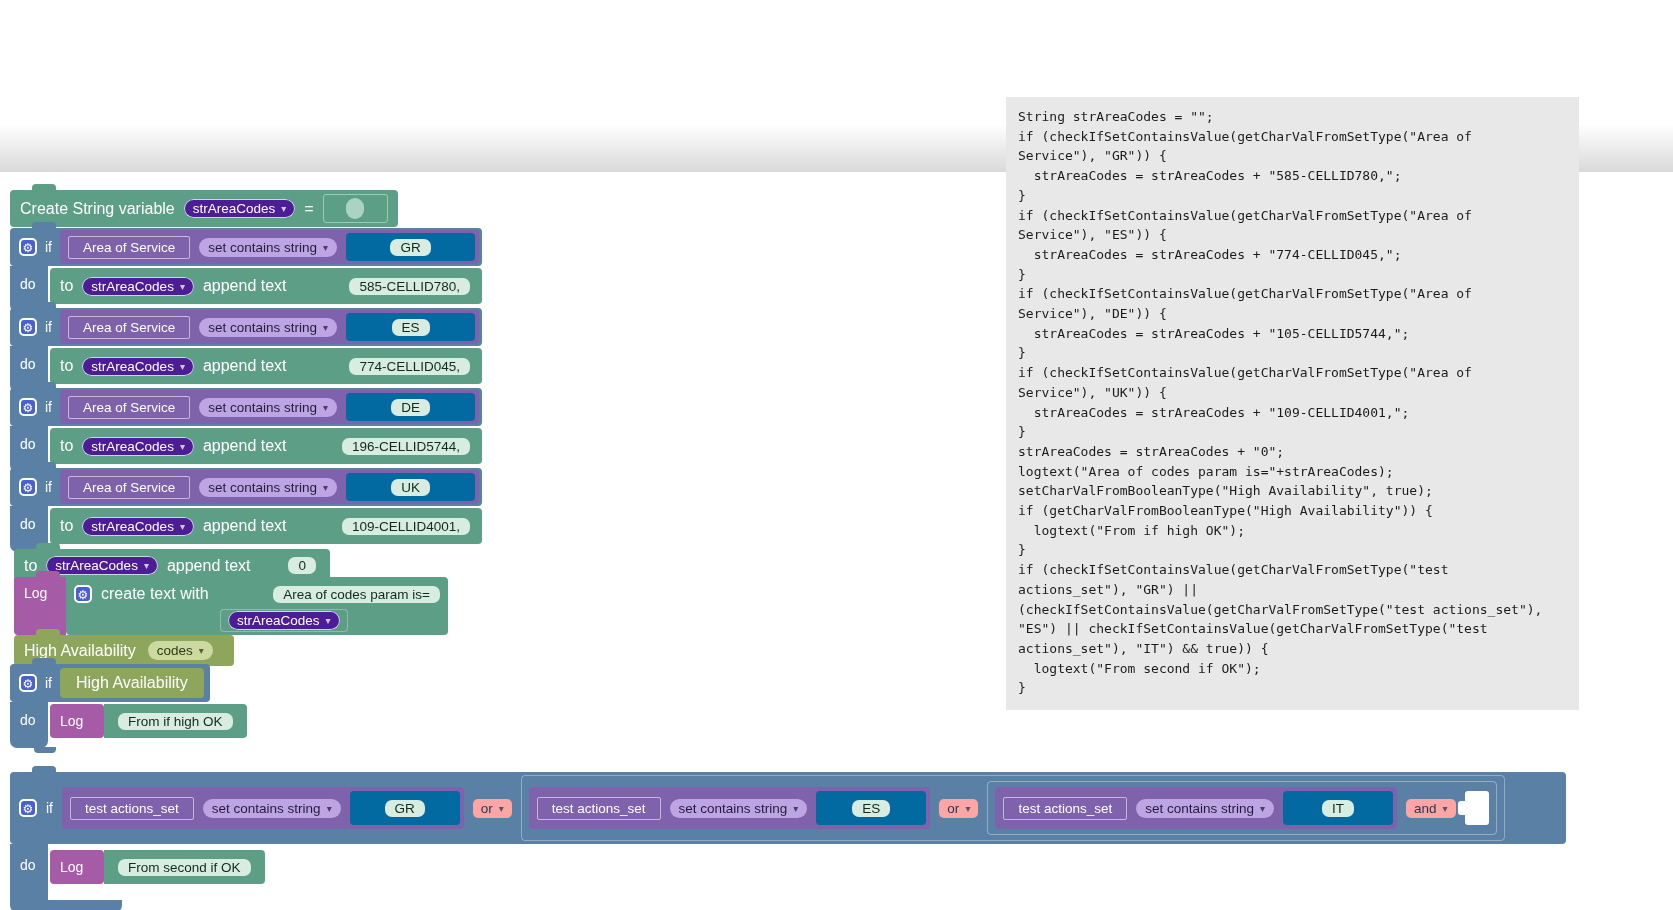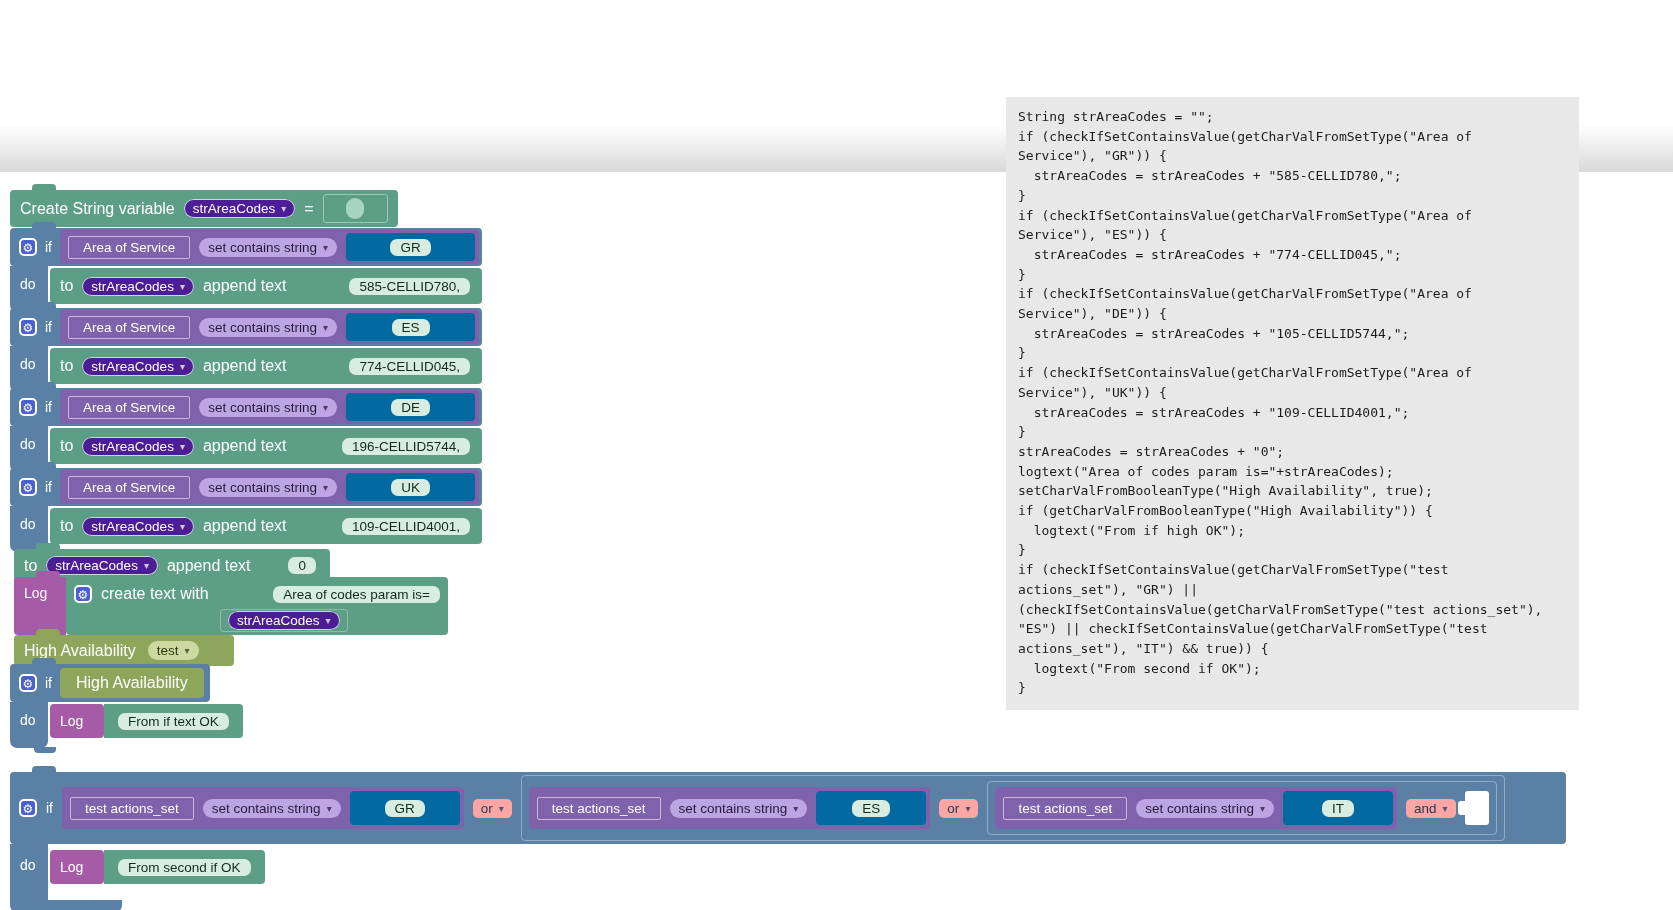--- a/index.html
+++ b/index.html
@@ -282,39 +282,39 @@
         <span class="ct-arg2">
           <span class="dd dd-green">strAreaCodes</span>
         </span>
       </div>
     </div>
   </div>
 
   <div class="high-block">
     <span class="nub nub-olive"></span>
     <span class="btxt">High Availability</span>
-    <span class="dd dd-olive">test</span>
+    <span class="dd dd-olive">codes</span>
   </div>
 
   <div class="ifhigh">
     <div class="cond-row" style="width:200px">
       <span class="nub nub-blue"></span>
       <span class="gear">⚙</span>
       <span class="kw">if</span>
       <span class="cond-olive">
         <span class="btxt">High Availability</span>
       </span>
     </div>
     <div class="do-row">
       <div class="spine"><span class="kw">do</span></div>
       <div class="log-small">
           <span class="kw">Log</span>
         </div>
       <div class="msg-green">
-          <span class="pill">From if text OK</span>
+          <span class="pill">From if high OK</span>
         </div>
     </div>
   </div>
 
   <div class="bigif">
     <div class="bigcond">
       <span class="nub nub-blue"></span>
       <span class="gear">⚙</span>
       <span class="kw">if</span>
       <span class="purple-block purple-tall">

